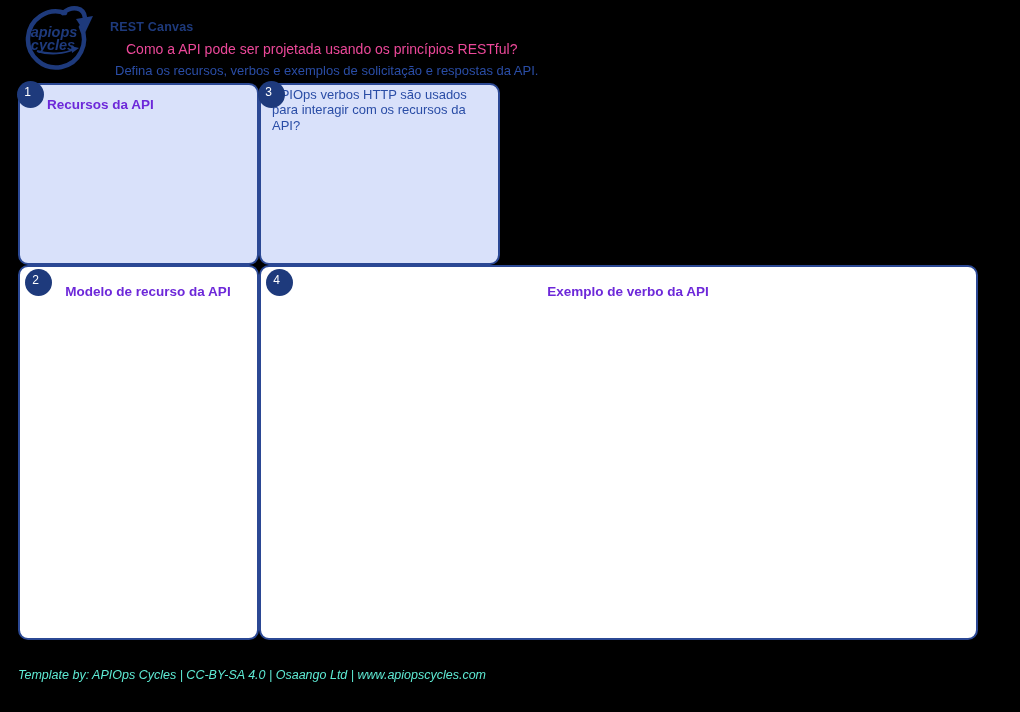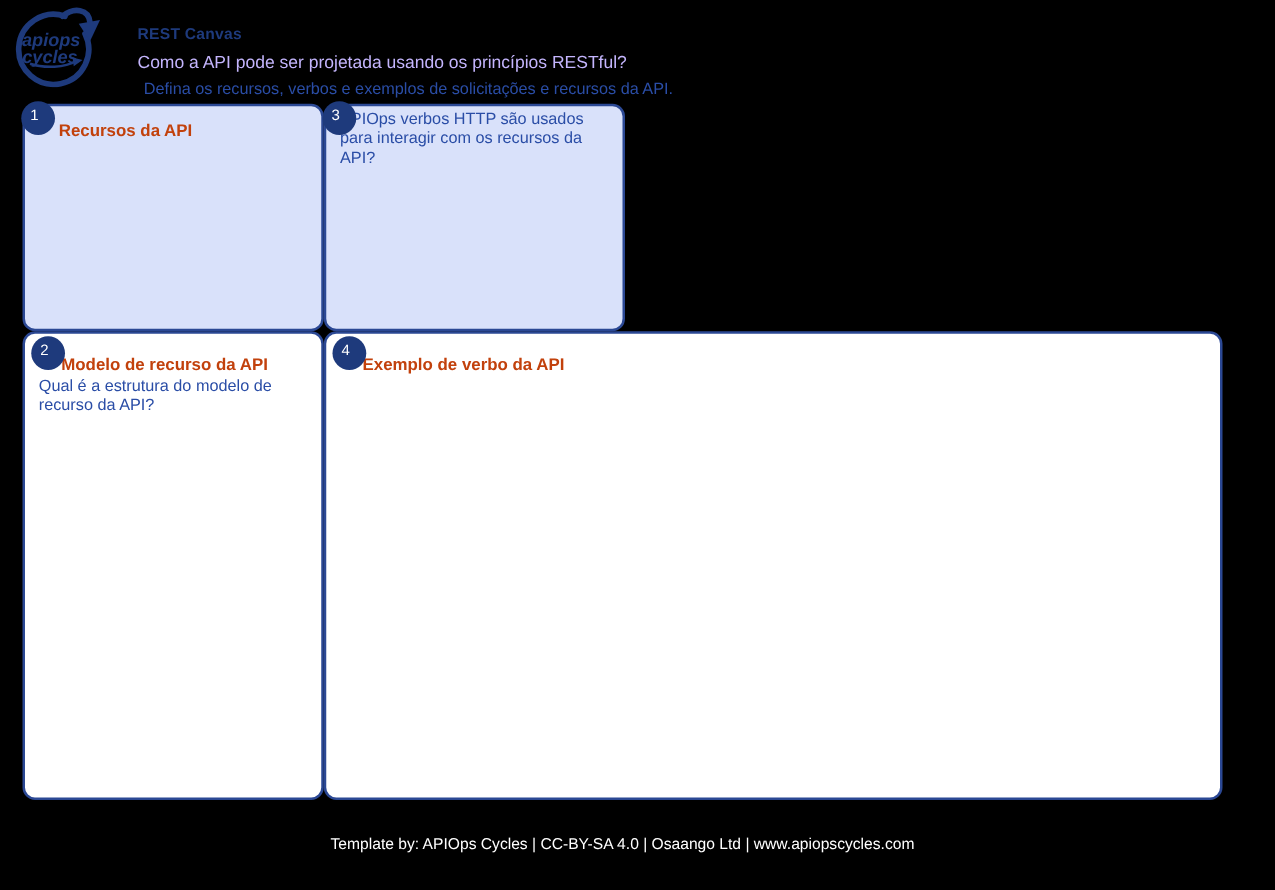--- a/index.html
+++ b/index.html
@@ -12,40 +12,41 @@
     position: relative;
     width: 1020px;
     height: 712px;
     background: #000000;
     overflow: hidden;
   }
 
   
   .logo {
     position: absolute;
-    left: 0;
+    left: 13px;
     top: 2px;
     width: 86px;
     height: 68px;
   }
   .header-text {
     position: absolute;
     left: 110px;
     top: 20px;
   }
   .h-title {
     color: #1e3a7c;
     font-size: 12.5px;
     font-weight: bold;
     letter-spacing: 0.2px;
   }
   .h-question {
-    color: #c4b5fd;
+    color: #ec4899;
     font-size: 14px;
     margin-top: 7px;
+    margin-left: 16px;
   }
   .h-instruction {
     color: #2a4da6;
     font-size: 13px;
     margin-top: 6px;
     margin-left: 5px;
   }
 
   
   .panel {
@@ -71,39 +72,40 @@
     align-items: center;
     justify-content: center;
   }
   .badge span { transform: translate(-3px, -3px); }
   .panel.bottom .badge { left: 5px; top: 2px; }
 
   .panel-title {
     margin: 12px 10px 0 27px;
     font-size: 13.5px;
     font-weight: bold;
-    color: #c2410c;
+    color: #6d28d9;
   }
-  .panel.bottom .panel-title { margin-top: 17px; margin-left: 29px; }
+  .panel.bottom .panel-title { margin-top: 17px; margin-left: 29px; text-align: center; }
   .panel-desc {
     margin: 2px 10px 0 11px;
     font-size: 13px;
     line-height: 1.18;
     color: #2a4da6;
   }
 
   
   .footer {
     position: absolute;
     left: 18px;
     top: 668px;
     width: 960px;
-    text-align: center;
-    color: #ffffff;
+    text-align: left;
+    color: #5eead4;
     font-size: 12.5px;
+    font-style: italic;
   }
 </style>
 </head>
 <body>
 
 <div class="canvas-page">
 
   <div class="logo">
     <svg width="86" height="68" viewBox="0 0 86 68">
       <path d="M 52 11 A 28 28 0 1 0 68 25" fill="none" stroke="#1e3a7c" stroke-width="4.5" stroke-linecap="round"></path>
@@ -112,21 +114,21 @@
       <path d="M 24 49 C 36 53, 52 52, 61 47" fill="none" stroke="#1e3a7c" stroke-width="2"></path>
       <polygon points="58,44 66,46 59,51" fill="#1e3a7c"></polygon>
       <text x="41" y="35" text-anchor="middle" font-family="Liberation Sans, sans-serif" font-size="14.5" font-style="italic" font-weight="bold" fill="#1e3a7c">apiops</text>
       <text x="40" y="48" text-anchor="middle" font-family="Liberation Sans, sans-serif" font-size="14.5" font-style="italic" font-weight="bold" fill="#1e3a7c">cycles</text>
     </svg>
   </div>
 
   <div class="header-text">
     <div class="h-title">REST Canvas</div>
     <div class="h-question">Como a API pode ser projetada usando os princípios RESTful?</div>
-    <div class="h-instruction">Defina os recursos, verbos e exemplos de solicitações e recursos da API.</div>
+    <div class="h-instruction">Defina os recursos, verbos e exemplos de solicitação e respostas da API.</div>
   </div>
 
   <section class="panel light" style="left:18px; top:83px; width:241px; height:182px;">
     <div class="badge">
       <span>1</span>
     </div>
     <div class="panel-title">Recursos da API</div>
   </section>
 
   <section class="panel light" style="left:259px; top:83px; width:241px; height:182px;">
@@ -134,21 +136,20 @@
       <span>3</span>
     </div>
     <div class="panel-desc">APIOps verbos HTTP são usados para interagir com os recursos da API?</div>
   </section>
 
   <section class="panel white bottom" style="left:18px; top:265px; width:241px; height:375px;">
     <div class="badge">
       <span>2</span>
     </div>
     <div class="panel-title">Modelo de recurso da API</div>
-    <div class="panel-desc">Qual é a estrutura do modelo de recurso da API?</div>
   </section>
 
   <section class="panel white bottom" style="left:259px; top:265px; width:719px; height:375px;">
     <div class="badge">
       <span>4</span>
     </div>
     <div class="panel-title">Exemplo de verbo da API</div>
   </section>
 
   <div class="footer">Template by: APIOps Cycles | CC-BY-SA 4.0 | Osaango Ltd | www.apiopscycles.com</div>

